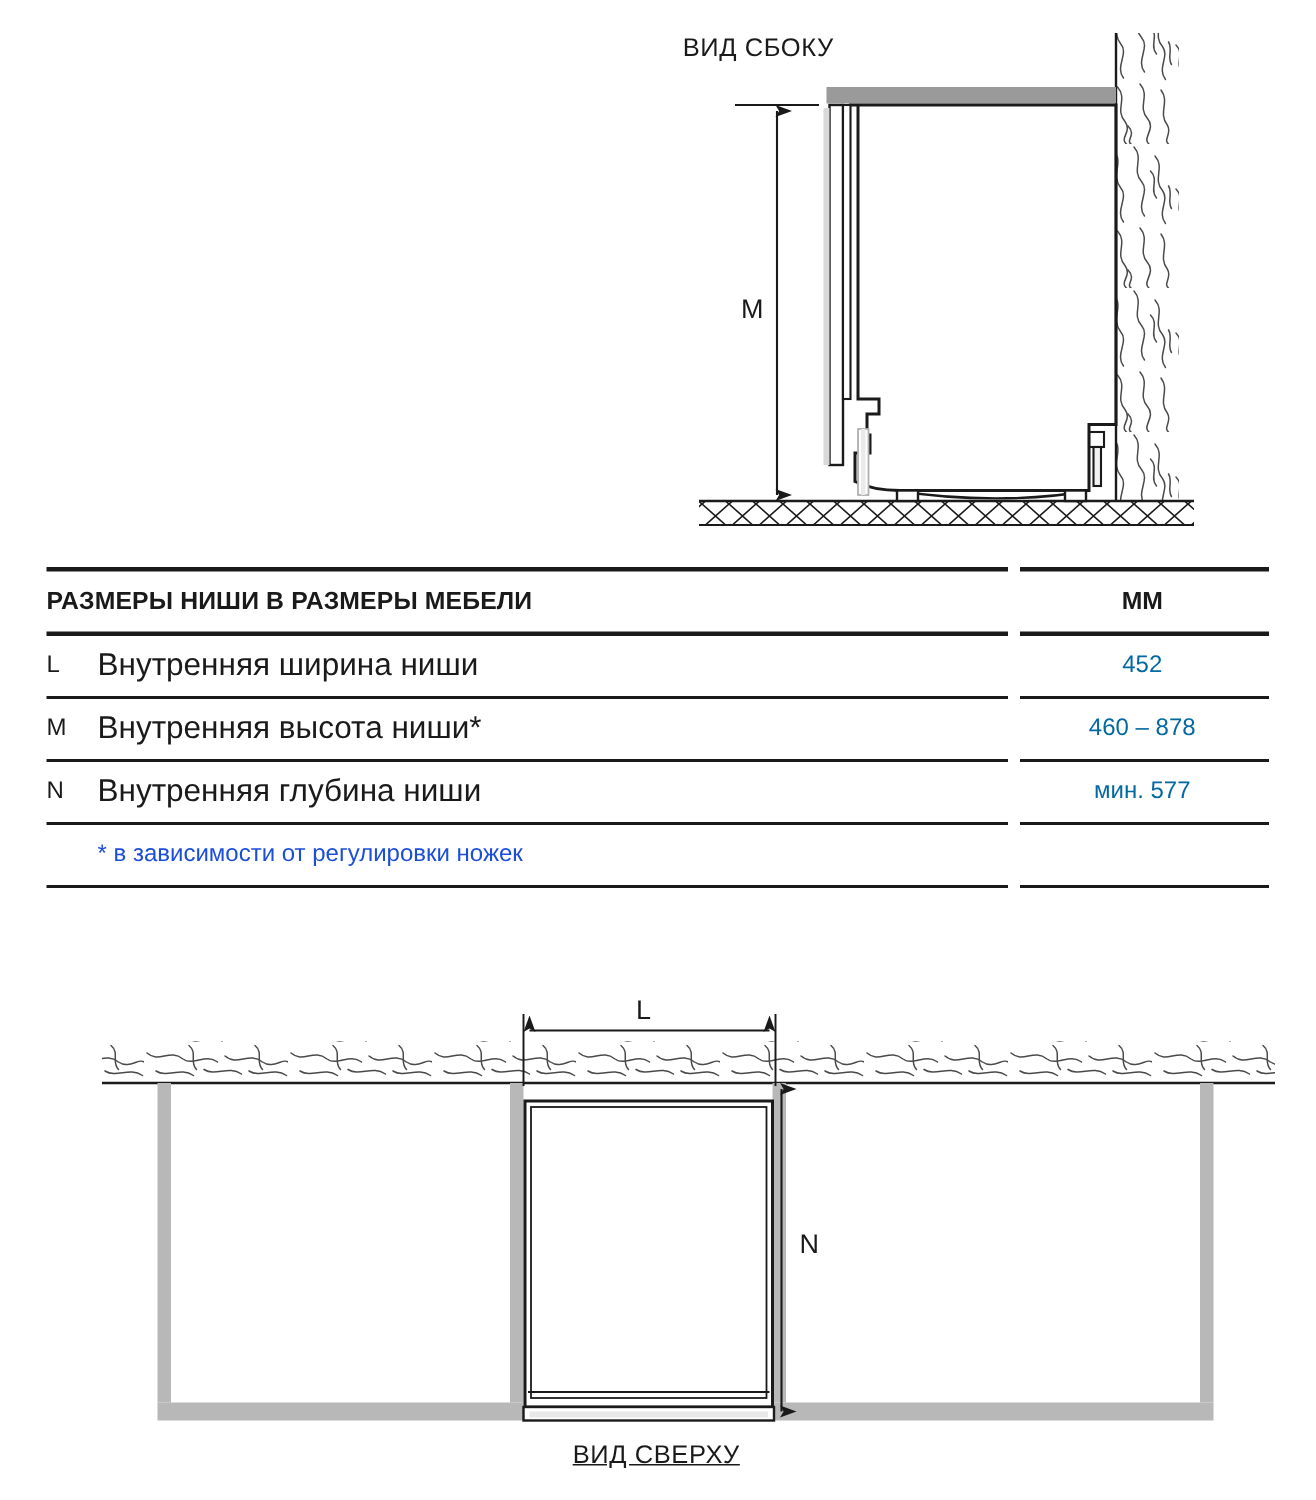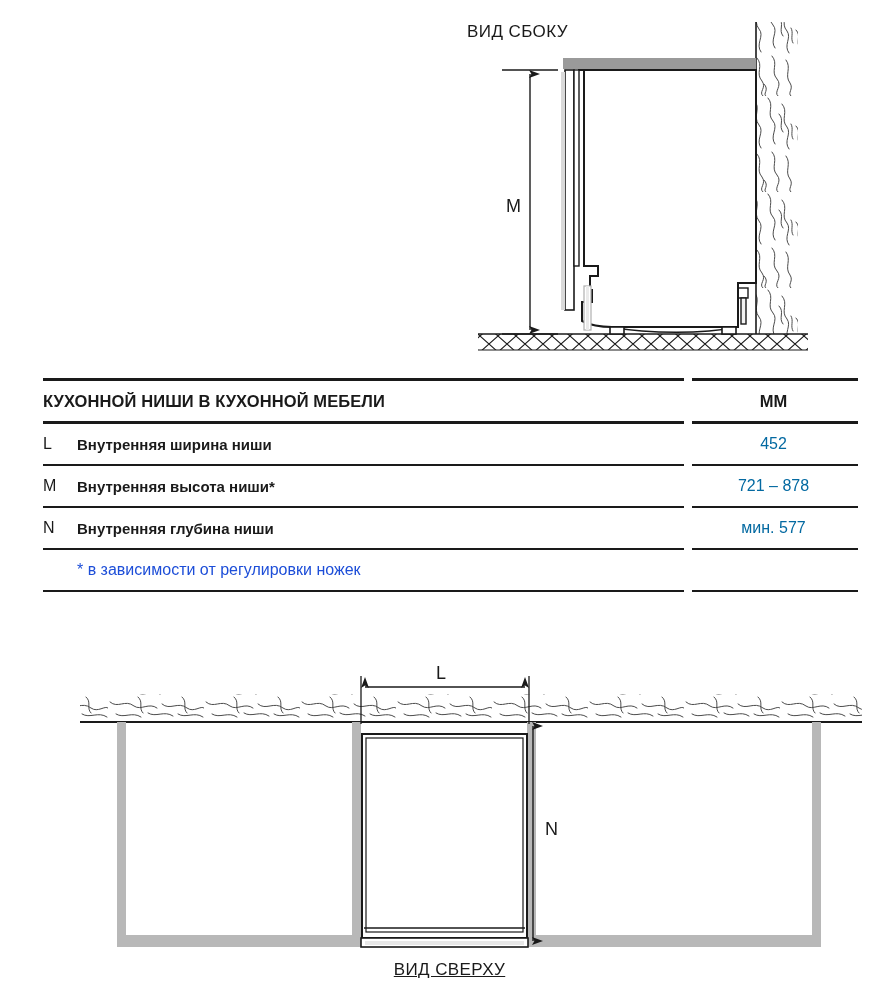--- a/index.html
+++ b/index.html
@@ -10,21 +10,21 @@
   body {
     width: 877px;
     height: 1000px;
     position: relative;
     font-family: "Liberation Sans", sans-serif;
     color: #1a1a1a;
     overflow: hidden;
   }
   .stage {
     position: absolute;
-    left: 12px; top: 0;
+    left: 0; top: 0;
     width: 800px;
     height: 1000px;
   }
   svg.diagram {
     position: absolute;
     left: 0; top: 0;
     width: 877px;
     height: 1000px;
     display: block;
   }
@@ -104,23 +104,22 @@
     font-size: 16.5px;
     font-weight: bold;
   }
   .key-letter {
     width: 34px;
     flex: 0 0 34px;
     font-size: 16px;
     color: #1a1a1a;
   }
   .key-text {
-    font-size: 15px;
-    color: #1a1a1a;
-    font-weight: bold;
+    font-size: 21px;
+    color: #1a1a1a;
   }
   .val-text {
     font-size: 16px;
     color: #0369a1;
   }
   .note-text {
     font-size: 16px;
     color: #1d4ed8;
     padding-left: 34px;
   }
@@ -281,21 +280,21 @@
 
     <div class="row row-lines">
       <div class="col-left rule-thick"></div>
       <div class="col-gap"></div>
       <div class="col-right rule-thick"></div>
     </div>
 
     <div class="row">
       <div class="col-left">
         <div class="cell-body">
-          <span class="hdr-title">КУХОННОЙ НИШИ В КУХОННОЙ МЕБЕЛИ</span>
+          <span class="hdr-title">РАЗМЕРЫ НИШИ В РАЗМЕРЫ МЕБЕЛИ</span>
         </div>
       </div>
       <div class="col-gap"></div>
       <div class="col-right">
         <div class="cell-body">
           <span class="hdr-unit">ММ</span>
         </div>
       </div>
     </div>
 
@@ -329,21 +328,21 @@
     <div class="row">
       <div class="col-left">
         <div class="cell-body">
           <span class="key-letter">M</span>
           <span class="key-text">Внутренняя высота ниши*</span>
         </div>
       </div>
       <div class="col-gap"></div>
       <div class="col-right">
         <div class="cell-body">
-          <span class="val-text">721 – 878</span>
+          <span class="val-text">460 – 878</span>
         </div>
       </div>
     </div>
 
     <div class="row row-lines">
       <div class="col-left rule-thin"></div>
       <div class="col-gap"></div>
       <div class="col-right rule-thin"></div>
     </div>
 

